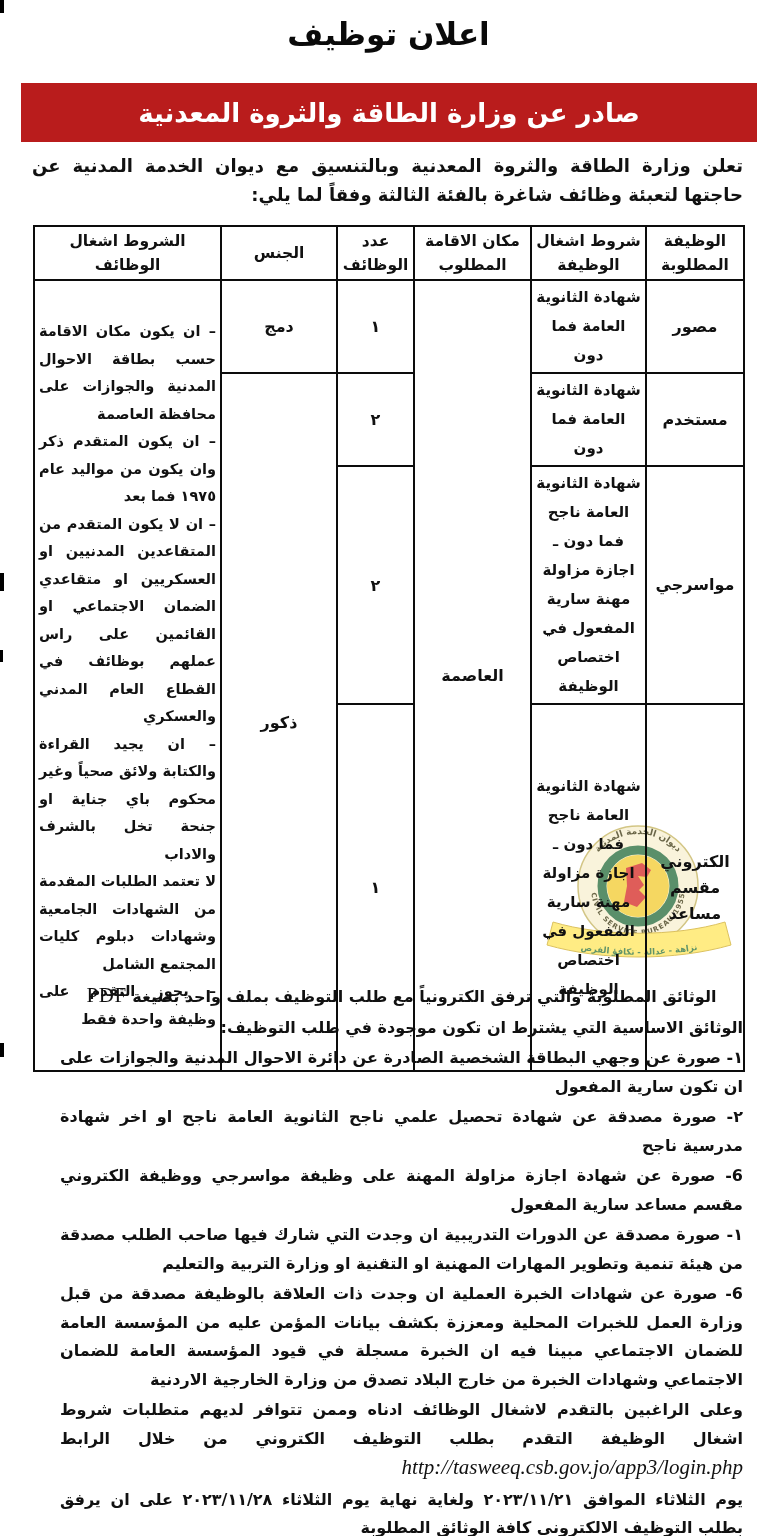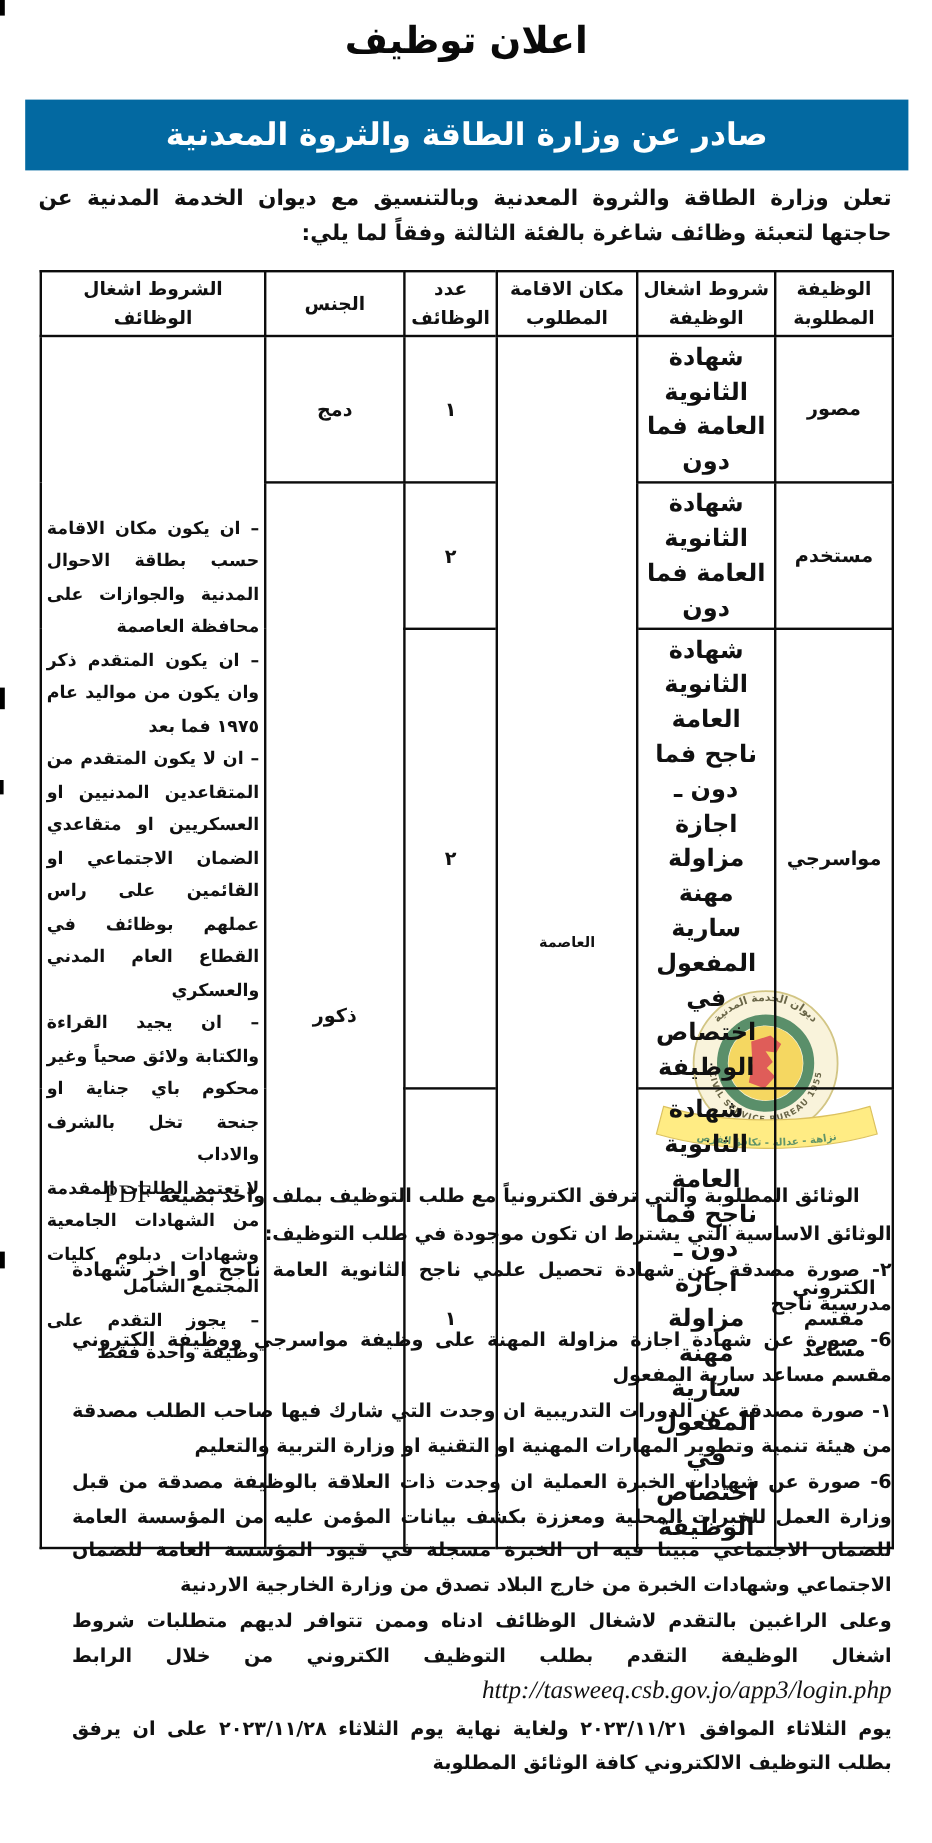--- a/index.html
+++ b/index.html
@@ -16,21 +16,21 @@
   .a3{left:0; top:650px; width:3px; height:12px;}
   .a4{left:0; top:1043px; width:4px; height:14px;}
 
   .title{
     position:absolute; top:16px; left:0; right:0;
     text-align:center; font-size:31px; margin:0; color:#0a0a0a;
     letter-spacing:1px;
   }
   .banner{
     position:absolute; top:83px; left:21px; right:20px; height:59px;
-    background:#0369a1; color:#fff;
+    background:#b91c1c; color:#fff;
     display:flex; align-items:center; justify-content:center;
     font-size:26px;
   }
   .intro{
     position:absolute; top:151px; right:34px; left:32px;
     margin:0; font-size:18px; line-height:29px; text-align:justify;
   }
   
   table.vac{
     position:absolute; top:225px; right:32px;
@@ -38,22 +38,22 @@
     border-collapse:collapse; table-layout:fixed;
     z-index:2; background:transparent;
   }
   table.vac th, table.vac td{
     border:2.5px solid #0c0c0c; padding:2px 4px;
     text-align:center; vertical-align:middle;
     font-weight:bold; overflow:hidden;
   }
   table.vac th{font-size:15.5px; line-height:24px; padding:2px 1px;}
   td.job{font-size:16px; line-height:26px;}
-  td.jobcond{font-size:20px; line-height:29px; padding:4px 6px;margin-top:36px;}
-  td.residence{font-size:12px;margin-top:12px;}
+  td.jobcond{font-size:15px; line-height:29px; padding:4px 6px;margin-top:36px;}
+  td.residence{font-size:16px;margin-top:12px;}
   td.count{font-size:16px;}
   td.gender{font-size:16px;}
   td.gencond{vertical-align:top; padding:8px 8px 4px 6px;}
   td.gencond p{
     margin:0; font-size:14.5px; line-height:27.5px; text-align:justify;
     text-justify:inter-word;
   }
   tr.r-head{height:53px;}
   tr.r1{height:60px;}
   tr.r2{height:62px;}
@@ -177,20 +177,21 @@
       </tr>
     </tbody>
   </table>
 
   <div class="docs">
     <p class="center-ish">
       <span>الوثائق المطلوبة والتي ترفق الكترونياً مع طلب التوظيف بملف واحد بصيغة</span>
       <span class="latin-pdf">PDF</span>
     </p>
     <p>الوثائق الاساسية التي يشترط ان تكون موجودة في طلب التوظيف:</p>
+    <p>١- صورة عن وجهي البطاقة الشخصية الصادرة عن دائرة الاحوال المدنية والجوازات على ان تكون سارية المفعول</p>
     <p>٢- صورة مصدقة عن شهادة تحصيل علمي ناجح الثانوية العامة ناجح او اخر شهادة مدرسية ناجح</p>
     <p>6- صورة عن شهادة اجازة مزاولة المهنة على وظيفة مواسرجي ووظيفة الكتروني مقسم مساعد سارية المفعول</p>
     <p>١- صورة مصدقة عن الدورات التدريبية ان وجدت التي شارك فيها صاحب الطلب مصدقة من هيئة تنمية وتطوير المهارات المهنية او التقنية او وزارة التربية والتعليم</p>
     <p>6- صورة عن شهادات الخبرة العملية ان وجدت ذات العلاقة بالوظيفة مصدقة من قبل وزارة العمل للخبرات المحلية ومعززة بكشف بيانات المؤمن عليه من المؤسسة العامة للضمان الاجتماعي مبينا فيه ان الخبرة مسجلة  في قيود المؤسسة العامة للضمان الاجتماعي وشهادات الخبرة من خارج البلاد تصدق من وزارة الخارجية الاردنية</p>
     <p>
       <span>وعلى الراغبين بالتقدم لاشغال الوظائف ادناه وممن تتوافر لديهم متطلبات شروط اشغال الوظيفة التقدم بطلب التوظيف الكتروني من خلال الرابط</span>
       <span class="url">http://tasweeq.csb.gov.jo/app3/login.php</span>
     </p>
     <p>يوم الثلاثاء الموافق ٢٠٢٣/١١/٢١ ولغاية نهاية يوم الثلاثاء ٢٠٢٣/١١/٢٨  على ان يرفق بطلب التوظيف الالكتروني كافة الوثائق المطلوبة</p>
 

